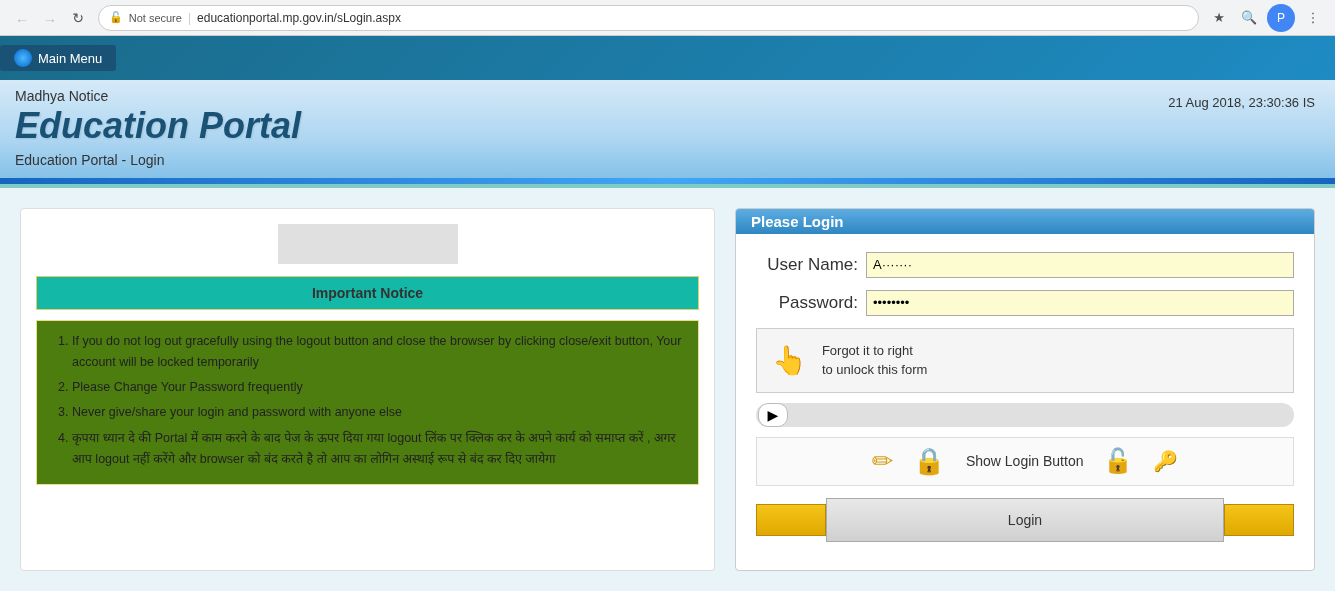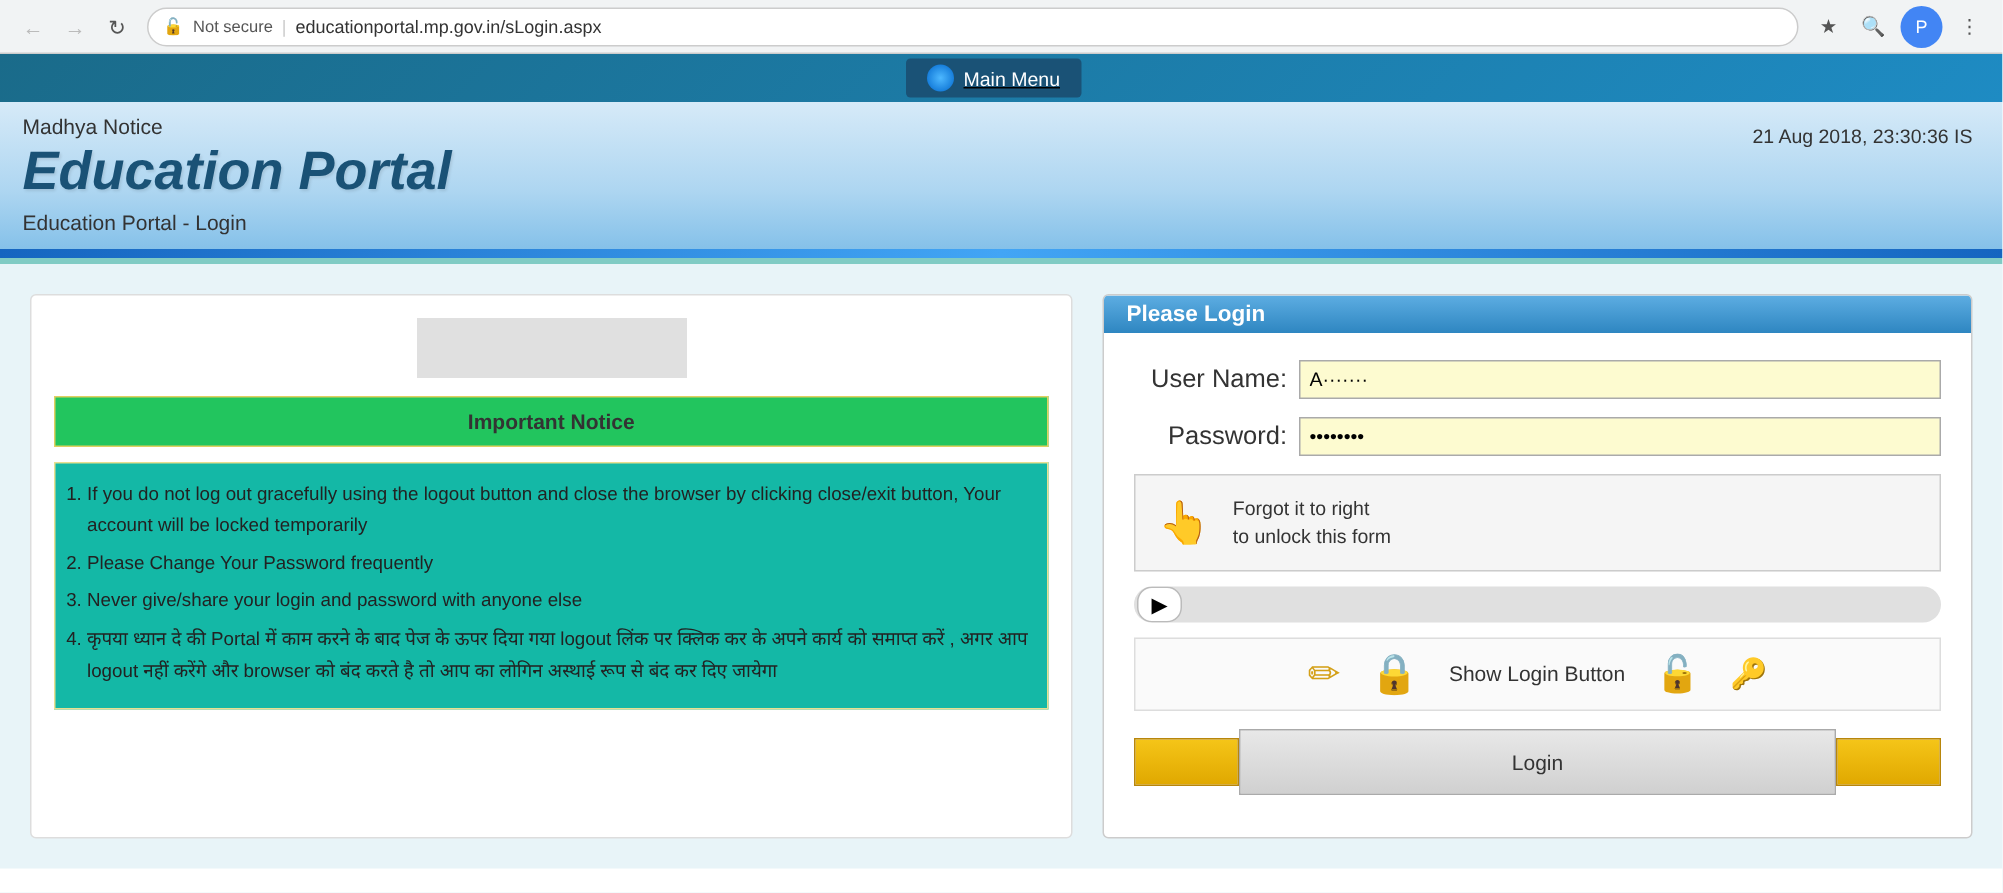--- a/index.html
+++ b/index.html
@@ -67,26 +67,25 @@
       border-radius: 50%;
       display: flex; align-items: center; justify-content: center;
       color: white;
       font-size: 12px;
       cursor: pointer;
     }
 
     
     .top-menu-bar {
       background: linear-gradient(135deg, #1a6b8a 0%, #1e8bc3 100%);
-      height: 32px;
-      display: flex;
-      align-items: center;
-      justify-content: center;
+      height: 44px;
+      display: flex;
+      align-items: center;
+      justify-content: flex-start;
       padding-right: 10px;
-      text-decoration: underline;
     }
     .main-menu-btn {
       background: #1a5276;
       color: white;
       padding: 4px 14px;
       font-size: 13px;
       cursor: pointer;
       border: none;
       border-radius: 3px;
       display: flex; align-items: center; gap: 6px;
@@ -153,33 +152,33 @@
     
     .notice-panel {
       flex: 1;
       background: #fff;
       border: 1px solid #ddd;
       border-radius: 4px;
       padding: 15px;
       position: relative;
     }
     .notice-header-bar {
-      background: #22c55e;
+      background: #14b8a6;
       border: 1px solid #e0d060;
       padding: 8px 12px;
       text-align: center;
       font-weight: bold;
       font-size: 14px;
       color: #333;
       margin-bottom: 10px;
     }
     .notice-content {
-      background: #14b8a6;
+      background: #4d7c0f;
       border: 1px solid #e8e090;
-      padding: 10px 1px;
+      padding: 10px 15px;
       font-size: 12.5px;
       line-height: 1.7;
       color: #222;
     }
     .notice-content ol {
       padding-left: 20px;
     }
     .notice-content li {
       margin-bottom: 4px;
     }

